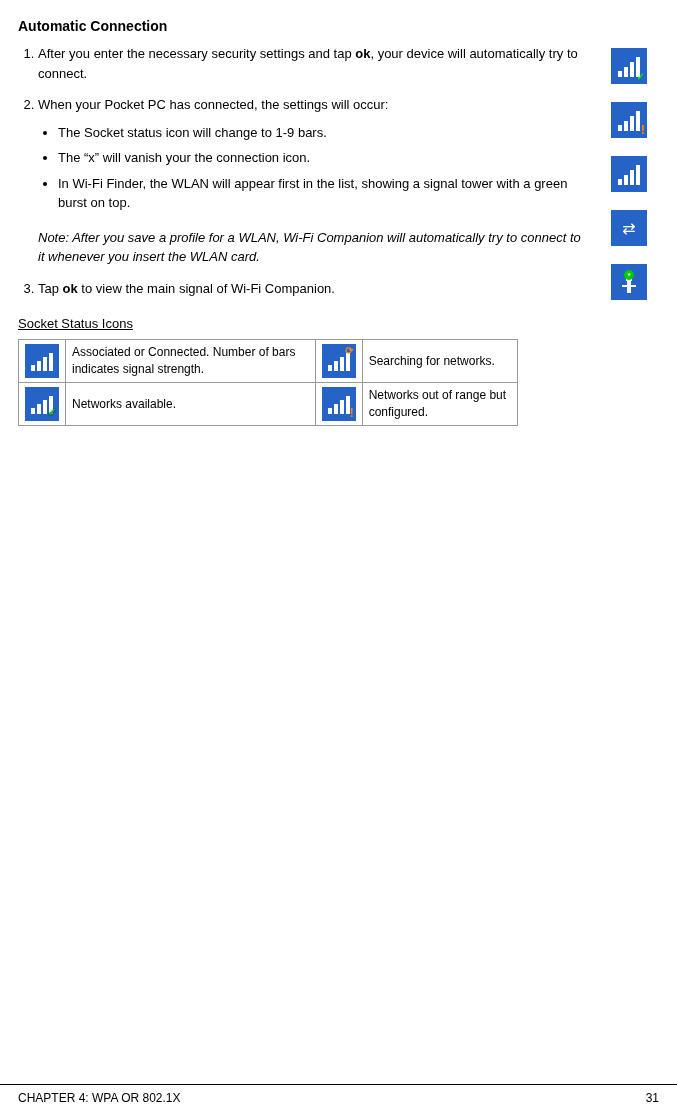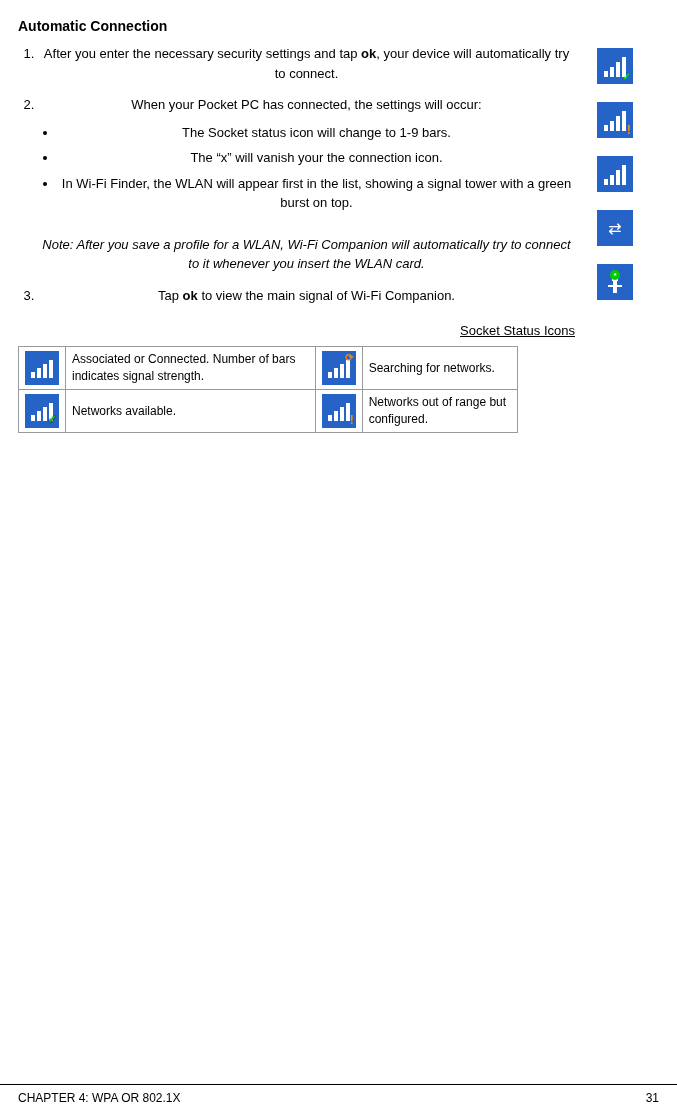--- a/index.html
+++ b/index.html
@@ -6,21 +6,21 @@
     body {
       font-family: Arial, sans-serif;
       font-size: 13px;
       background: #fff;
       color: #000;
       width: 677px;
       min-height: 1119px;
       position: relative;
     }
     .page-content {
-      padding: 18px 32px 40px 18px;
+      padding: 18px 18px 40px 18px;
       max-width: 677px;
     }
     .main-layout {
       display: flex;
       gap: 0;
     }
     .text-column {
       flex: 1;
       padding-right: 10px;
     }
@@ -36,46 +36,44 @@
       font-size: 14px;
       font-weight: bold;
       margin-bottom: 10px;
     }
     ol {
       padding-left: 20px;
     }
     ol > li {
       margin-bottom: 12px;
       line-height: 1.5;
-      text-align: center;
     }
     ul {
       padding-left: 20px;
       margin-top: 8px;
     }
     ul li {
       margin-bottom: 6px;
       line-height: 1.5;
       list-style-type: disc;
     }
     .note {
       font-style: italic;
-      margin-top: 22px;
+      margin-top: 15px;
       margin-bottom: 10px;
       line-height: 1.5;
     }
     .socket-icons-section {
       margin-top: 18px;
     }
     .socket-title {
       font-size: 13px;
       text-decoration: underline;
       margin-bottom: 8px;
       color: #000;
-      text-align: right;
     }
     .socket-table {
       border-collapse: collapse;
       width: 100%;
       max-width: 500px;
       font-size: 12px;
       border-radius: 12px;
     }
     .socket-table td {
       border: 1px solid #999;

